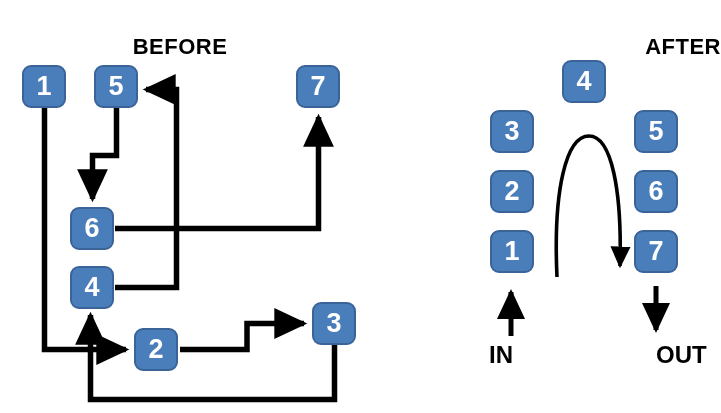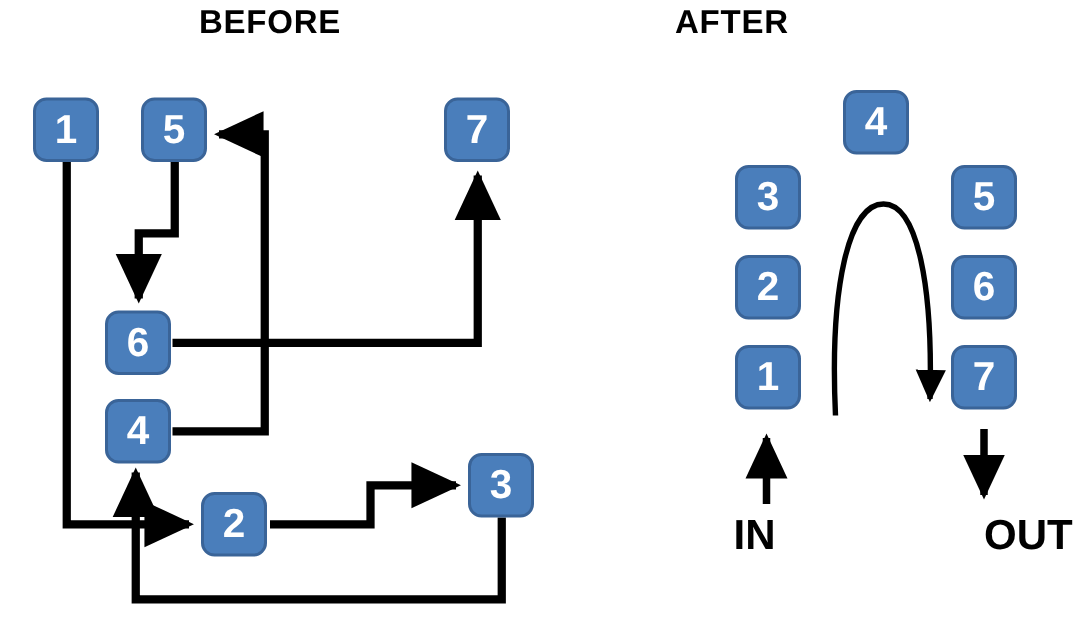--- a/index.html
+++ b/index.html
@@ -28,23 +28,24 @@
     display: block;
   }
   .panel-title {
     position: absolute;
     font-family: "Liberation Sans", sans-serif;
     font-weight: bold;
     font-size: 22px;
     color: #000000;
     letter-spacing: 0.5px;
     white-space: nowrap;
+    margin-top: 32px;
   }
   #title-before { left: 0; top: 2px; width: 360px; text-align: center; }
-  #title-after  { left: 450px; top: 2px; width: 271px; text-align: left; }
+  #title-after  { left: 450px; top: 2px; width: 271px; text-align: right; }
 
   .node-box {
     position: absolute;
     width: 44px;
     height: 43px;
     border-radius: 9px;
     box-sizing: border-box;
     display: flex;
     align-items: center;
     justify-content: center;
@@ -52,21 +53,21 @@
     font-weight: bold;
     font-size: 27px;
     color: #ffffff;
     line-height: 1;
     user-select: none;
   }
   .io-label {
     position: absolute;
     font-family: "Liberation Sans", sans-serif;
     font-weight: bold;
-    font-size: 28px;
+    font-size: 24px;
     color: #000000;
     white-space: nowrap;
   }
 </style>
 </head>
 <body style="background: rgb(255, 255, 255); width: 721px; height: 413px;">
 
 <div id="stage">
 
   <div class="panel-title" id="title-before" style="color: rgb(0, 0, 0);">BEFORE</div>

